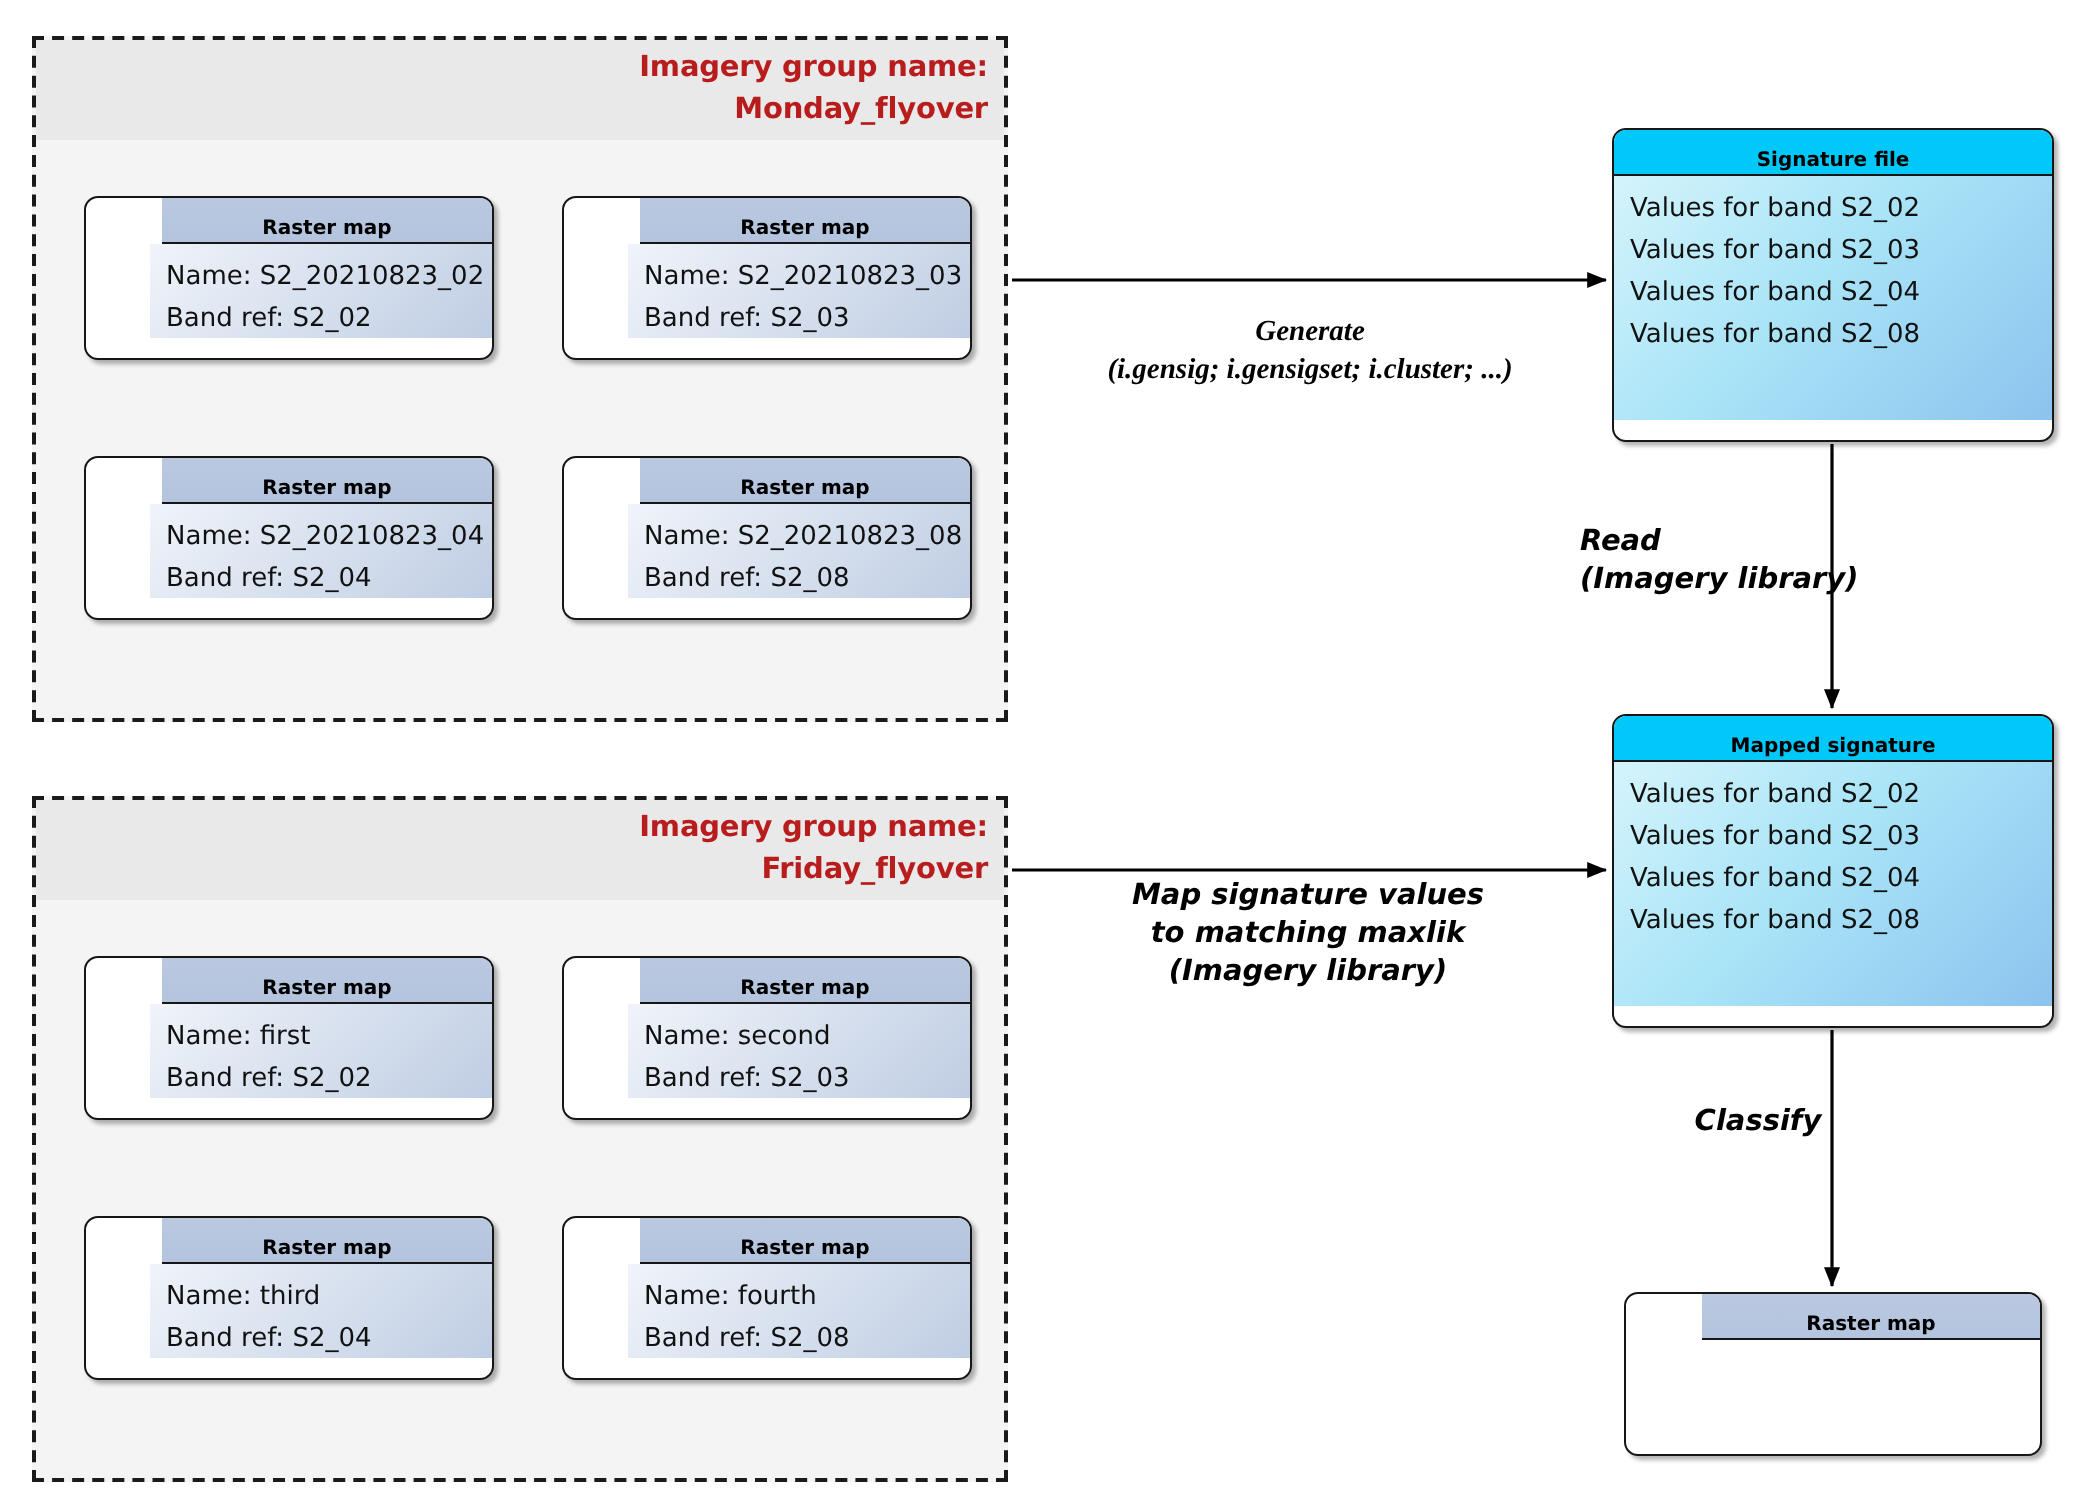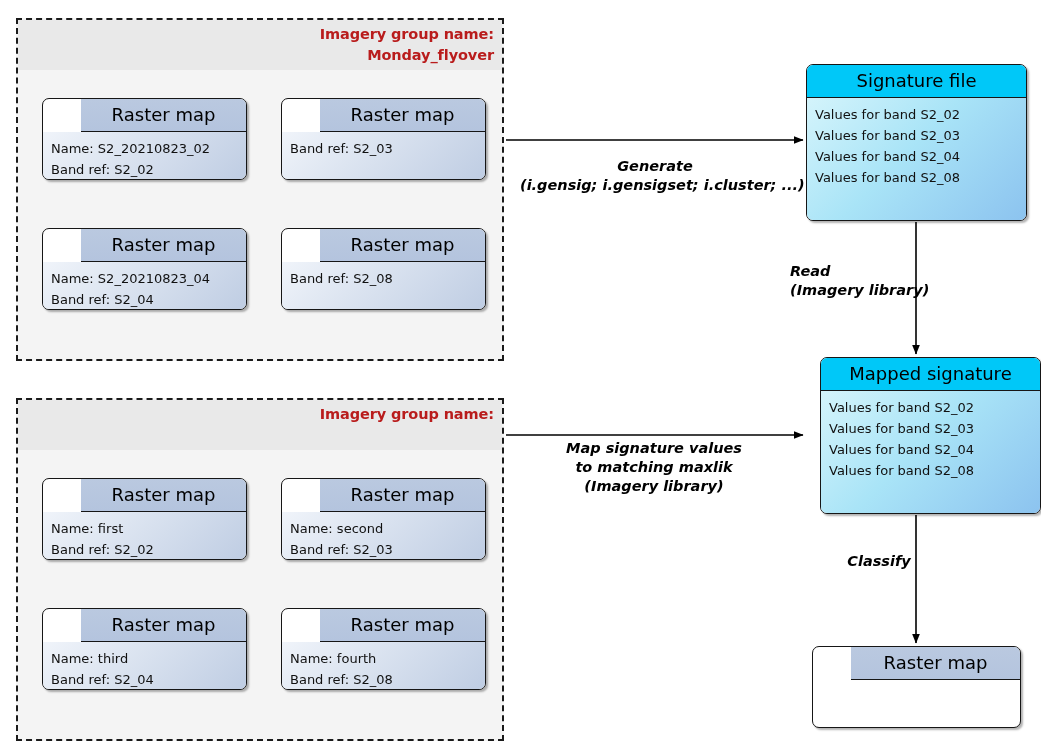--- a/index.html
+++ b/index.html
@@ -51,45 +51,46 @@
     position: absolute;
     box-sizing: border-box;
     border: 1.3px solid #161616;
     border-radius: 7px;
     overflow: hidden;
     box-shadow: 2px 2px 2px rgba(0,0,0,0.30);
     background: #ffffff;
   }
   .card-head {
     box-sizing: border-box;
-    height: 33px;
+    height: 23px;
     line-height: 32px;
     text-align: center;
-    font-weight: normal;
-    font-size: 18px;
+    font-weight: bold;
+    font-size: 10px;
     color: #000;
     border-bottom: 1.3px solid #161616;
   }
   .card-body {
     box-sizing: border-box;
     padding: 6px 0 17px 8px;
     font-size: 13px;
     color: #111;
     line-height: 21px;
     height: calc(100% - 33px);
   }
   .card-body .ln { display: block; white-space: nowrap; }
 
   
   .theme-raster .card-head {
     background: linear-gradient(180deg, #bac9e0 0%, #b4c4de 100%);
     margin-left: 38px;
   }
   .theme-raster .card-body {
     background: linear-gradient(135deg, #f0f4fa 0%, #dde5f1 38%, #bfcde3 100%);
+    margin-left: 32px;
   }
   
   .theme-sig .card-head {
     background: #00c8f8;
   }
   .theme-sig .card-body {
     background: linear-gradient(135deg, #d4f4fb 0%, #a9e4f7 45%, #8cc3ef 100%);
   }
 
   
@@ -128,43 +129,46 @@
       <div class="card-head">Raster map</div>
       <div class="card-body">
         <span class="ln">Name: S2_20210823_02</span>
         <span class="ln">Band ref: S2_02</span>
       </div>
     </div>
 
     <div class="card theme-raster" style="left:263px; top:78px; width:205px; height:82px;">
       <div class="card-head">Raster map</div>
       <div class="card-body">
+        <span class="ln">Name: S2_20210823_03</span>
         <span class="ln">Band ref: S2_03</span>
       </div>
     </div>
 
     <div class="card theme-raster" style="left:24px; top:208px; width:205px; height:82px;">
       <div class="card-head">Raster map</div>
       <div class="card-body">
         <span class="ln">Name: S2_20210823_04</span>
         <span class="ln">Band ref: S2_04</span>
       </div>
     </div>
 
     <div class="card theme-raster" style="left:263px; top:208px; width:205px; height:82px;">
       <div class="card-head">Raster map</div>
       <div class="card-body">
+        <span class="ln">Name: S2_20210823_08</span>
         <span class="ln">Band ref: S2_08</span>
       </div>
     </div>
   </div>
 
   <div class="group" style="left:16px; top:398px; width:488px; height:343px;">
     <div class="group-header">
       <span class="ln">Imagery group name:</span>
+      <span class="ln">Friday_flyover</span>
     </div>
 
     <div class="card theme-raster" style="left:24px; top:78px; width:205px; height:82px;">
       <div class="card-head">Raster map</div>
       <div class="card-body">
         <span class="ln">Name: first</span>
         <span class="ln">Band ref: S2_02</span>
       </div>
     </div>
 
@@ -196,21 +200,21 @@
   <div class="card theme-sig" style="left:806px; top:64px; width:221px; height:157px;">
     <div class="card-head">Signature file</div>
     <div class="card-body">
       <span class="ln">Values for band S2_02</span>
       <span class="ln">Values for band S2_03</span>
       <span class="ln">Values for band S2_04</span>
       <span class="ln">Values for band S2_08</span>
     </div>
   </div>
 
-  <div class="card theme-sig" style="left:806px; top:357px; width:221px; height:157px;margin-left:14px;">
+  <div class="card theme-sig" style="left:806px; top:357px; width:221px; height:157px;">
     <div class="card-head">Mapped signature</div>
     <div class="card-body">
       <span class="ln">Values for band S2_02</span>
       <span class="ln">Values for band S2_03</span>
       <span class="ln">Values for band S2_04</span>
       <span class="ln">Values for band S2_08</span>
     </div>
   </div>
 
   <div class="card theme-raster" style="left:812px; top:646px; width:209px; height:82px;">
@@ -226,21 +230,21 @@
 
     <line x1="506" y1="140" x2="803" y2="140" stroke="#000" stroke-width="1.6" marker-end="url(#ah)"></line>
 
     <line x1="916" y1="222" x2="916" y2="354" stroke="#000" stroke-width="1.6" marker-end="url(#ah)"></line>
 
     <line x1="506" y1="435" x2="803" y2="435" stroke="#000" stroke-width="1.6" marker-end="url(#ah)"></line>
 
     <line x1="916" y1="515" x2="916" y2="643" stroke="#000" stroke-width="1.6" marker-end="url(#ah)"></line>
   </svg>
 
-  <div class="conn-label" style="left:520px; top:157px; width:270px;">
+  <div class="conn-label" style="left:520px; top:157px; width:270px;font-family:Liberation Serif, serif;">
     <span class="ln">Generate</span>
     <span class="ln">(i.gensig; i.gensigset; i.cluster; ...)</span>
   </div>
 
   <div class="conn-label" style="left:790px; top:262px; width:120px; text-align:left;">
     <span class="ln">Read</span>
     <span class="ln">(Imagery library)</span>
   </div>
 
   <div class="conn-label" style="left:540px; top:439px; width:228px;text-align:center;">

